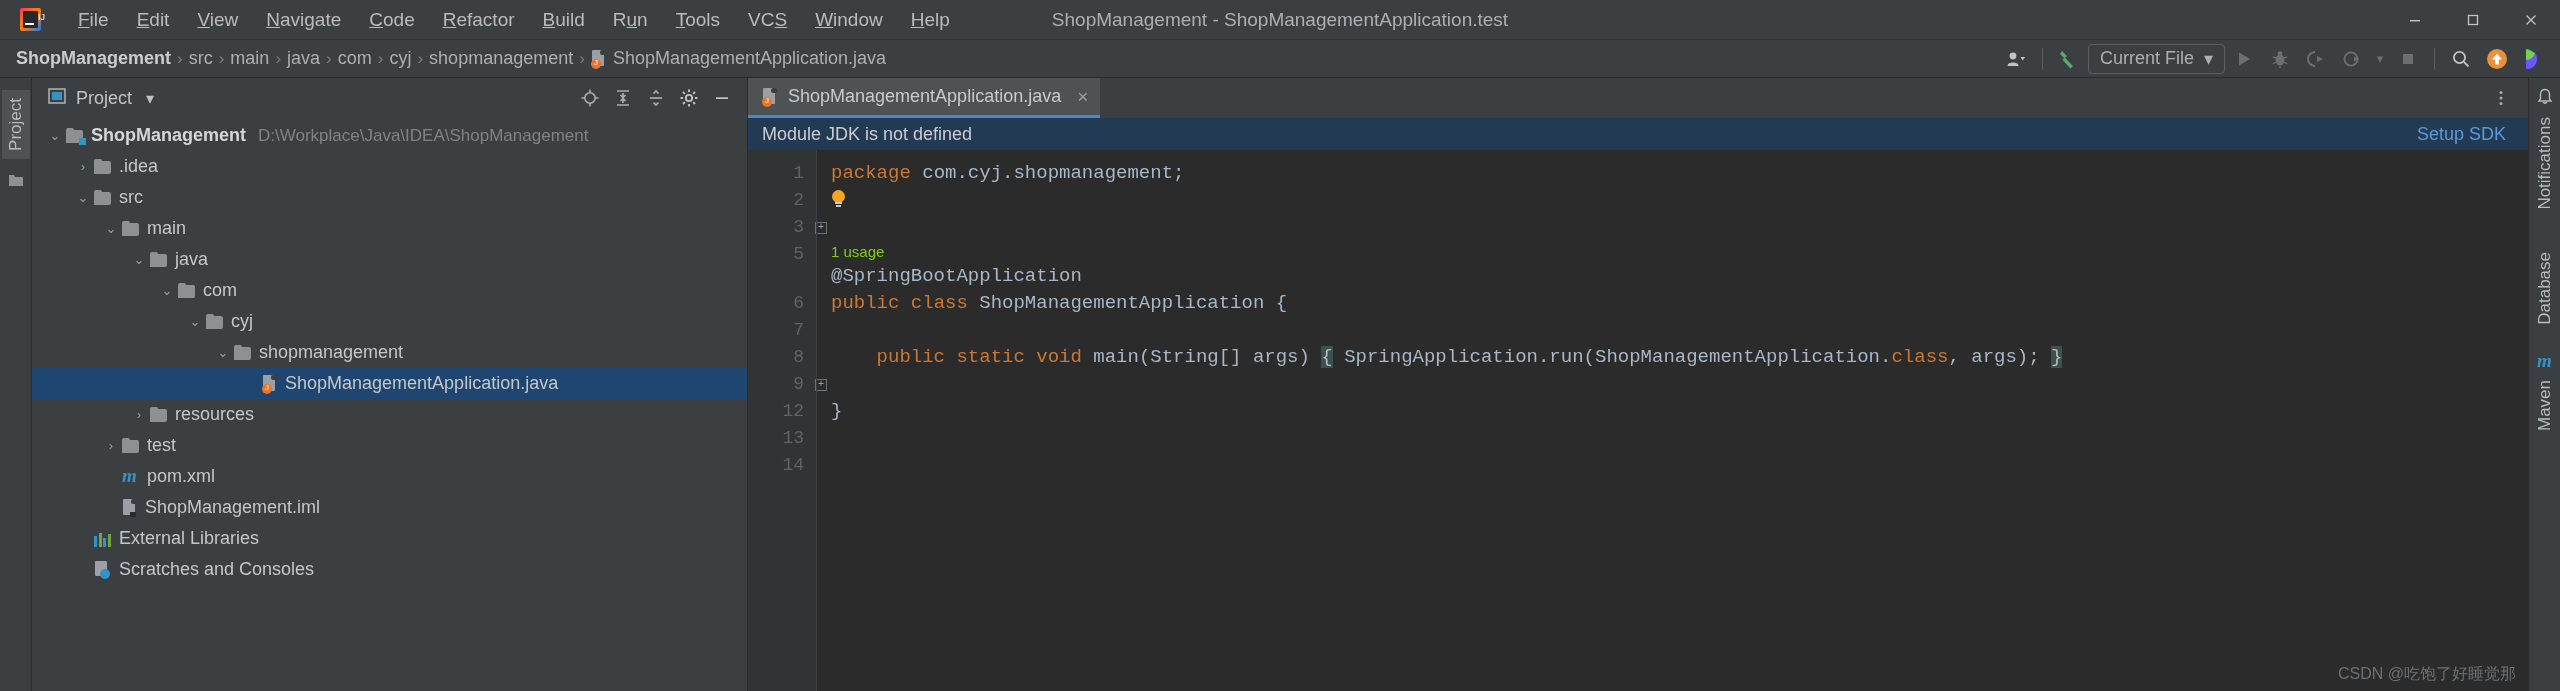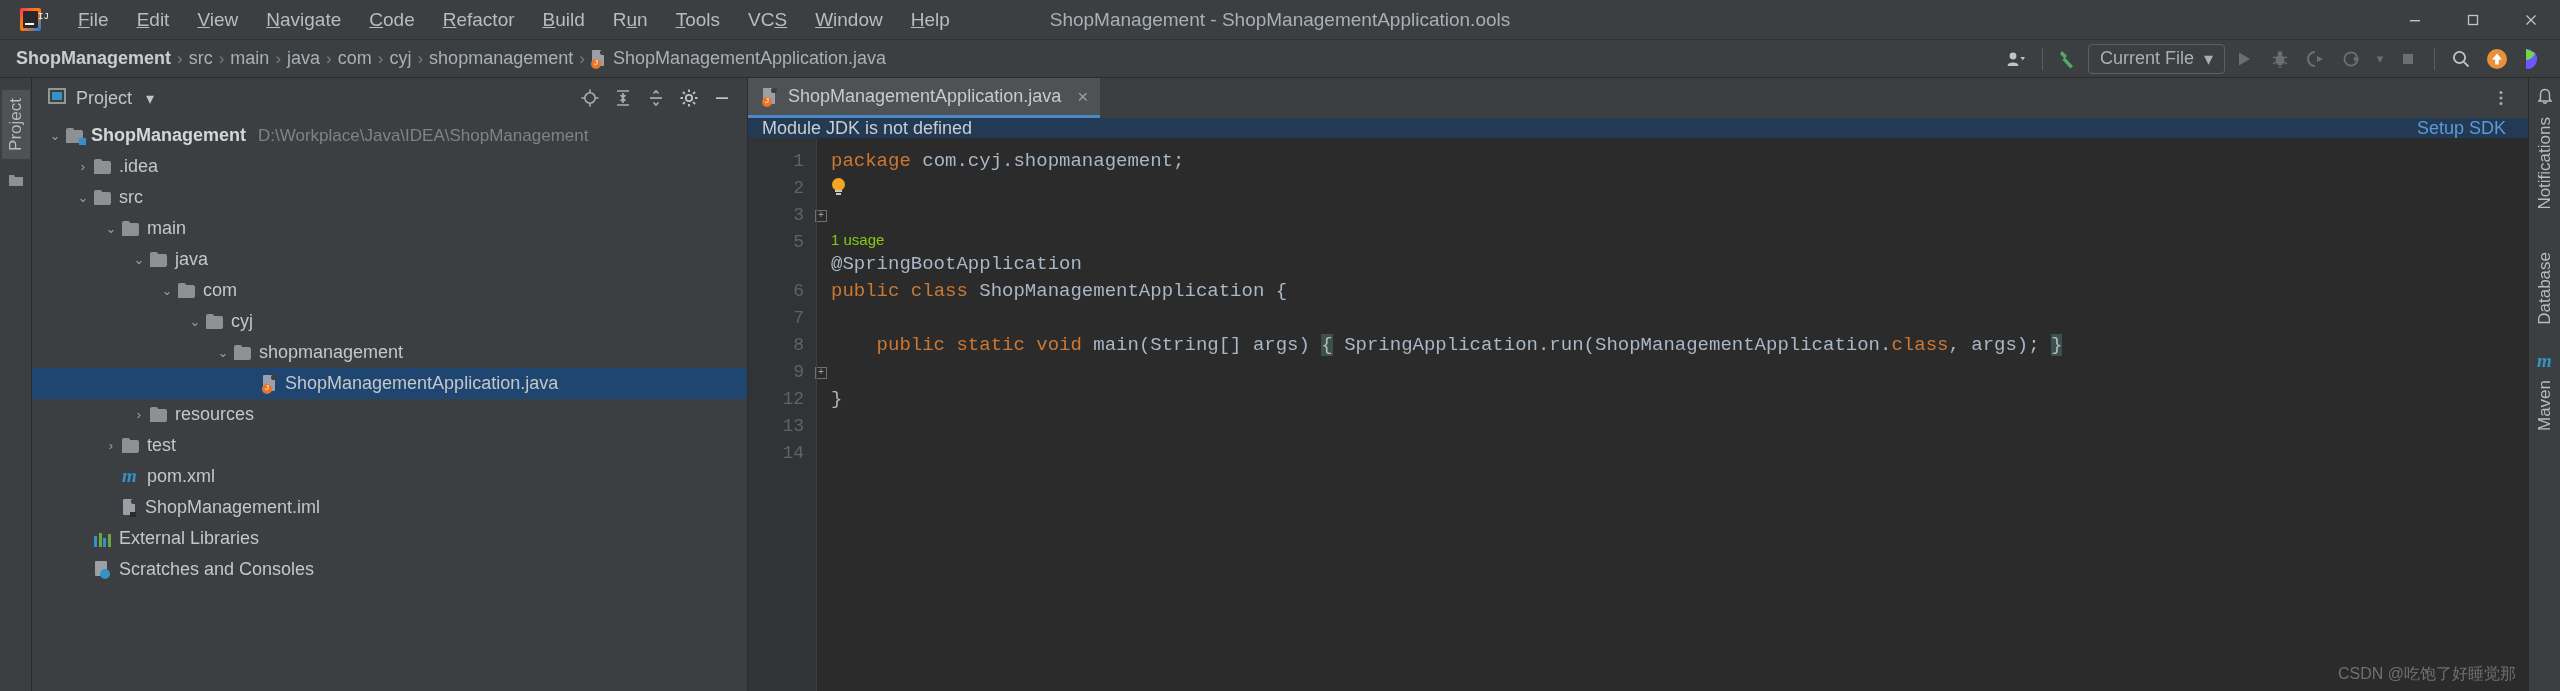--- a/index.html
+++ b/index.html
@@ -18,21 +18,21 @@
   }
   #ij-logo { width: 26px; height: 26px; margin-left: 18px; margin-right: 20px; position: relative; flex: 0 0 auto; }
   #ij-logo .sq {
     position: absolute; left: 2px; top: 1px; width: 21px; height: 23px;
     background: linear-gradient(135deg,#fe315d 0%, #f97a12 38%, #f97a12 55%, #087cfa 100%);
     border-radius: 2px;
   }
   #ij-logo .inner {
     position: absolute; left: 5px; top: 4px; width: 15px; height: 17px; background: #27282c; border-radius: 1px;
   }
-  #ij-logo .ij { position: absolute; left: 20px; top: 5px; font-size: 9px; color: #fff; font-family: Liberation Mono, monospace; letter-spacing: 0px; }
+  #ij-logo .ij { position: absolute; left: 20px; top: 5px; font-size: 9px; color: #fff; font-family: Liberation Sans, sans-serif; letter-spacing: 0px; }
   #ij-logo .bar { position: absolute; left: 7px; top: 16px; width: 9px; height: 2px; background: #fff; }
 
   .menu-item {
     font-size: 19px; color: #bbbbbb; padding: 3px 14px; cursor: default; white-space: nowrap;
   }
   .menu-item u { text-decoration: underline; }
 
   #window-title {
     position: absolute; left: 0; right: 0; text-align: center;
     font-size: 19px; color: #a9b0b5; pointer-events: none;
@@ -123,21 +123,21 @@
   #editor-area { flex: 1; display: flex; flex-direction: column; background: #2b2b2b; position: relative; min-width: 0; }
   #tabs { height: 40px; background: #3c3f41; display: flex; align-items: flex-end; }
   #tab-active {
     height: 40px; display: flex; align-items: center; gap: 10px; padding: 0 12px 0 14px;
     background: #4e5254; border-bottom: 3px solid #4a88c7; font-size: 18px; color: #c7cbcd;
   }
   #tab-active .close { color: #9aa0a6; font-size: 19px; margin-left: 6px; }
   #tab-right-icons { margin-left: auto; display: flex; align-items: center; padding-right: 10px; height: 40px; }
 
   #banner {
-    height: 20px; background: #233a54; display: flex; align-items: center;
+    height: 32px; background: #233a54; display: flex; align-items: center;
     padding: 0 14px; font-size: 18px; color: #c9cdd0; position: relative;
   }
   #banner .setup-link { margin-left: auto; color: #5b9ad6; margin-right: 8px; }
 
   #code-wrap { flex: 1; display: flex; background: #2b2b2b; position: relative; overflow: hidden; }
   #gutter {
     width: 68px; background: #313335; color: #606366; font-family: "Liberation Mono", monospace;
     font-size: 18px; text-align: right; padding-top: 10px; flex: 0 0 auto; position: relative;
   }
   #gutter .ln { height: 27px; line-height: 27px; padding-right: 12px; position: relative; }
@@ -189,21 +189,21 @@
       <div class="menu-item"><u>N</u>avigate</div>
       <div class="menu-item"><u>C</u>ode</div>
       <div class="menu-item"><u>R</u>efactor</div>
       <div class="menu-item"><u>B</u>uild</div>
       <div class="menu-item">R<u>u</u>n</div>
       <div class="menu-item"><u>T</u>ools</div>
       <div class="menu-item">VC<u>S</u></div>
       <div class="menu-item"><u>W</u>indow</div>
       <div class="menu-item"><u>H</u>elp</div>
     </div>
-  <div id="window-title">ShopManagement - ShopManagementApplication.ools</div>
+  <div id="window-title">ShopManagement - ShopManagementApplication.test</div>
   <div id="win-buttons">
     <div class="win-btn">
       <svg width="16" height="16" viewBox="0 0 16 16">
           <rect x="3" y="8" width="10" height="1.4" fill="#c0c4c6"></rect>
         </svg>
     </div>
     <div class="win-btn">
       <svg width="16" height="16" viewBox="0 0 16 16">
           <rect x="3.5" y="3.5" width="9" height="9" fill="none" stroke="#c0c4c6" stroke-width="1.3"></rect>
         </svg>

